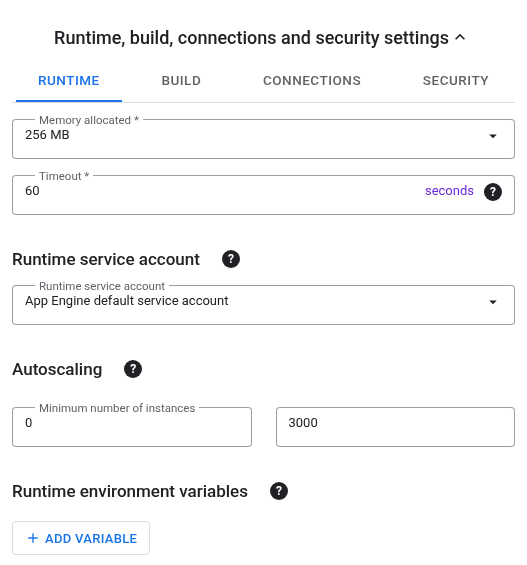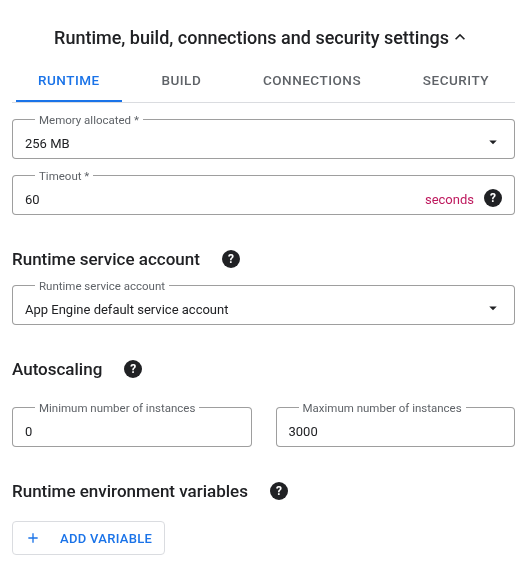--- a/index.html
+++ b/index.html
@@ -9,37 +9,37 @@
   .section-header { display: flex; align-items: center; justify-content: center; padding: 18px 6px 10px 4px; cursor: pointer; }
   .section-title { font-size: 18px; font-weight: 500; color: #202124; }
   .chevron { width: 22px; height: 22px; display:flex; align-items:center; justify-content:center; }
 
   .tabs { display: flex; border-bottom: 1px solid #dadce0; padding: 0 4px; gap: 0; justify-content: space-between; }
   .tab { font-size: 13.5px; font-weight: 500; letter-spacing: 0.5px; color: #5f6368; padding: 14px 22px 12px; cursor: pointer; border-bottom: 2px solid transparent; }
   .tab.active { color: #1a73e8; border-bottom: 2px solid #1a73e8; }
 
   .field-wrap { position: relative; border: 1px solid rgba(0,0,0,0.38); border-radius: 4px; padding: 7px 12px 7px 12px; margin-top: 16px; background:#fff; }
   .field-wrap .float-label { position: absolute; top: -7px; left: 22px; background: #fff; padding: 0 4px; font-size: 11.5px; color: #5f6368; }
-  .field-wrap .field-body { display:flex; align-items:flex-end; justify-content:space-between; height: 24px; }
+  .field-wrap .field-body { display:flex; align-items:flex-start; justify-content:space-between; height: 24px; }
   .field-value { font-size: 13px; color: #202124; border:none; outline:none; width:100%; background:transparent; padding:0; }
   .select-arrow { width:18px; height:18px; display:flex; align-items:center; justify-content:center; flex:0 0 auto; margin-left:6px;}
-  .suffix { color:#be185d; margin-left:8px; font-size:13px; }
+  .suffix { color:#6d28d9; margin-left:8px; font-size:13px; }
   .help-circle { width:18px; height:18px; border-radius:50%; background:#202124; color:#fff; display:flex; align-items:center; justify-content:center; font-size:12px; font-weight:700; margin-left:10px; flex:0 0 auto; cursor:pointer; }
   .help-circle::before{content:"?";}
 
   .subheading-row { display:flex; align-items:center; gap:12px; margin-top: 34px; }
   .subheading { font-size: 17px; font-weight: 500; color:#202124; }
 
   .two-col { display:flex; gap:24px; margin-top:28px; }
   .two-col > .col { flex:1 1 0; min-width:0; }
   .two-col .field-wrap { margin-top:0; }
 
   .short .field-body { height: 24px; }
 
-  .add-btn { display:inline-flex; align-items:center; gap:19px; border:1px solid #dadce0; border-radius:4px; color:#1a73e8; font-weight:500; font-size:13px; letter-spacing:0.3px; padding:8px 12px; margin-top:20px; cursor:pointer; background:#fff; }
+  .add-btn { display:inline-flex; align-items:center; gap:4px; border:1px solid #dadce0; border-radius:4px; color:#1a73e8; font-weight:500; font-size:13px; letter-spacing:0.3px; padding:8px 12px; margin-top:20px; cursor:pointer; background:#fff; }
   .plus { width:16px; height:16px; display:flex; align-items:center; justify-content:center; }
 
   svg { display:block; }
 </style>
 </head>
 <body>
 
 <div class="wrap">
 
   <div class="section-header">
@@ -105,21 +105,20 @@
     <div class="col">
       <div class="field-wrap short">
         <div class="float-label">Minimum number of instances</div>
         <div class="field-body">
           <input class="field-value" value="0" style="">
         </div>
       </div>
     </div>
     <div class="col">
       <div class="field-wrap short">
-        <div class="float-label">Maximum number of instances</div>
         <div class="field-body">
           <input class="field-value" value="3000" style="">
         </div>
       </div>
     </div>
   </div>
 
   <div class="subheading-row">
     <div class="subheading">Runtime environment variables</div>
     <span class="help-circle"></span>

